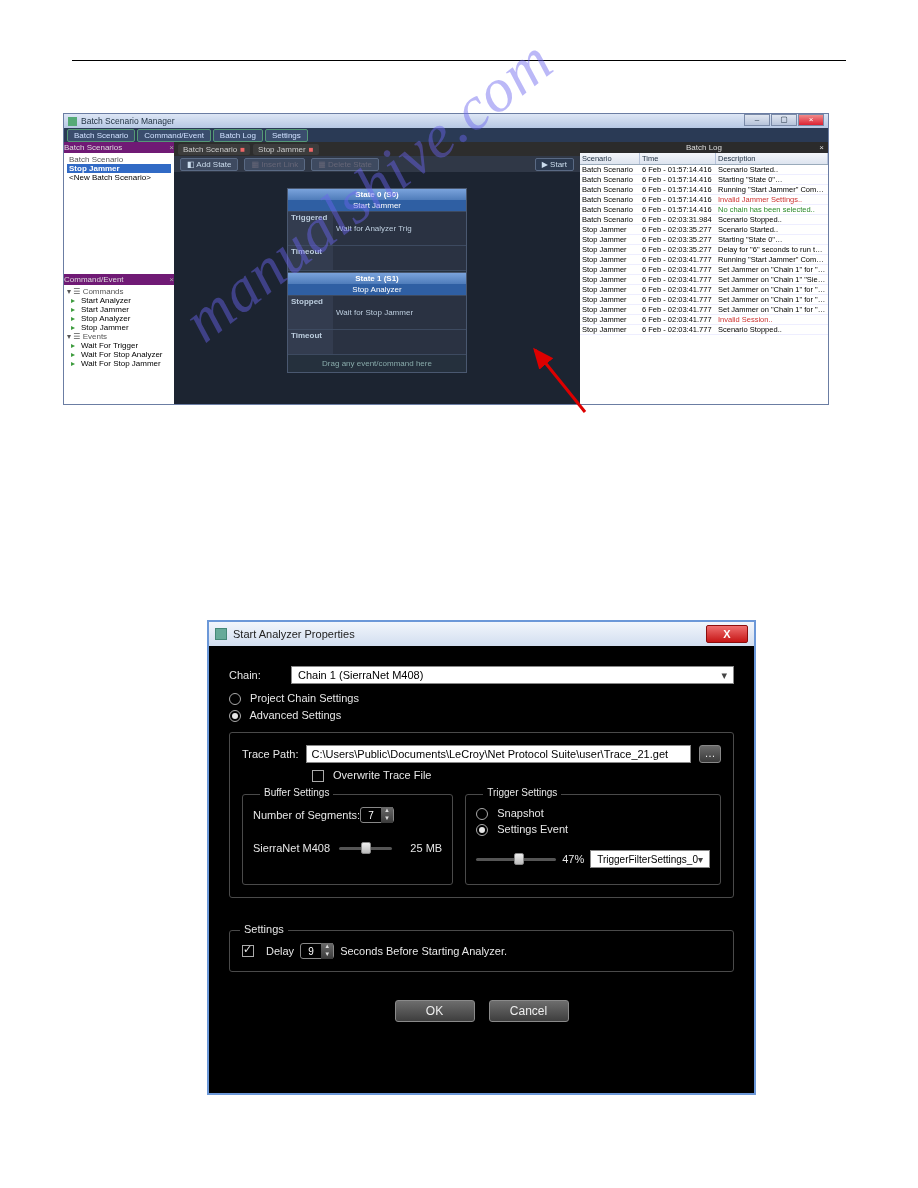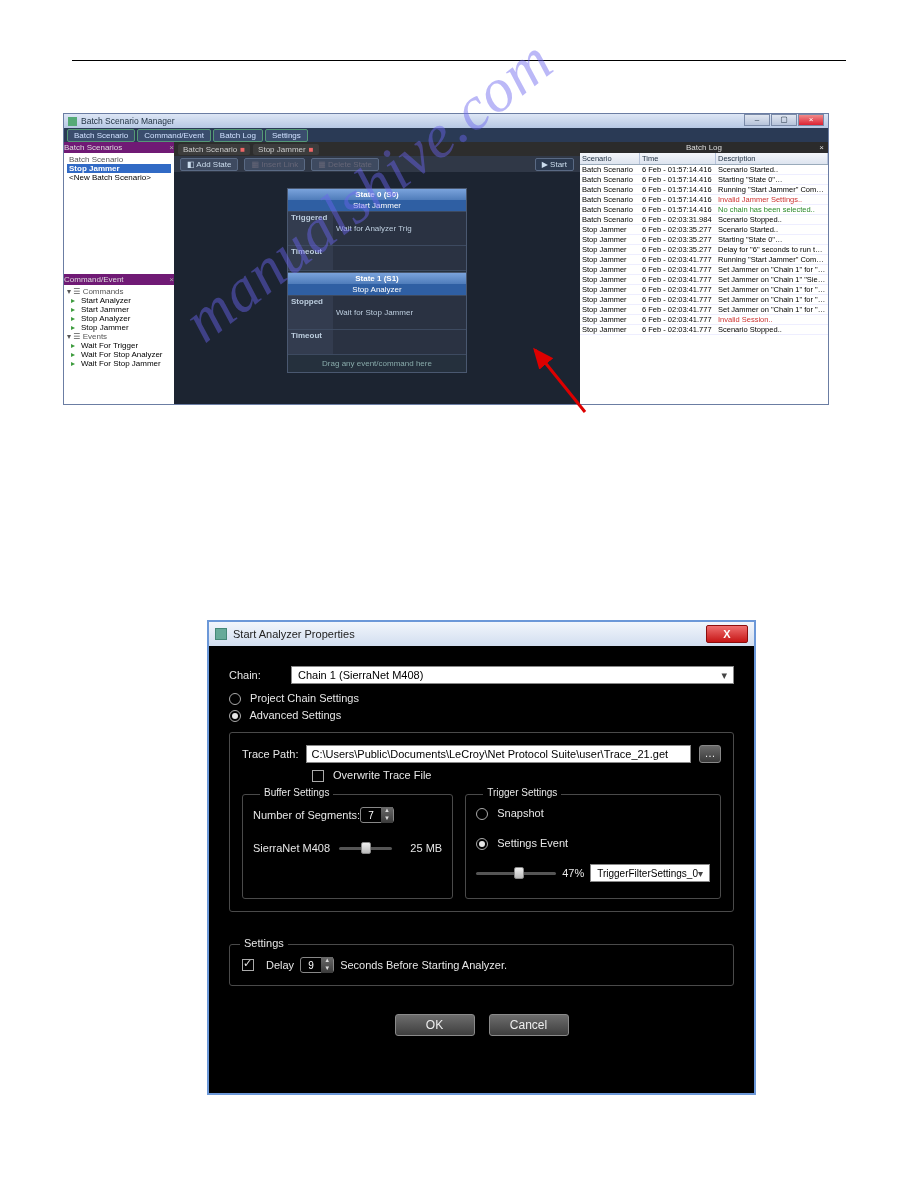--- a/index.html
+++ b/index.html
@@ -354,21 +354,21 @@
             <div class="slider" style="flex:1">
               <div class="track"></div>
               <div class="thumb" id="bufThumb" style="left: 42%;"></div>
             </div>
             <span style="width:42px;text-align:right">25 MB</span>
           </div>
         </div>
 
         <div class="fset">
           <div class="legend">Trigger Settings</div>
-          <div style="margin-bottom:17px">
+          <div style="margin-bottom:3px">
             <span class="radio"></span>
             <span>Snapshot</span>
           </div>
           <div style="margin-bottom:14px">
             <span class="radio checked"></span>
             <span>Settings Event</span>
           </div>
           <div style="display:flex;align-items:center;gap:6px">
             <div class="slider" style="width:80px">
               <div class="track"></div>

